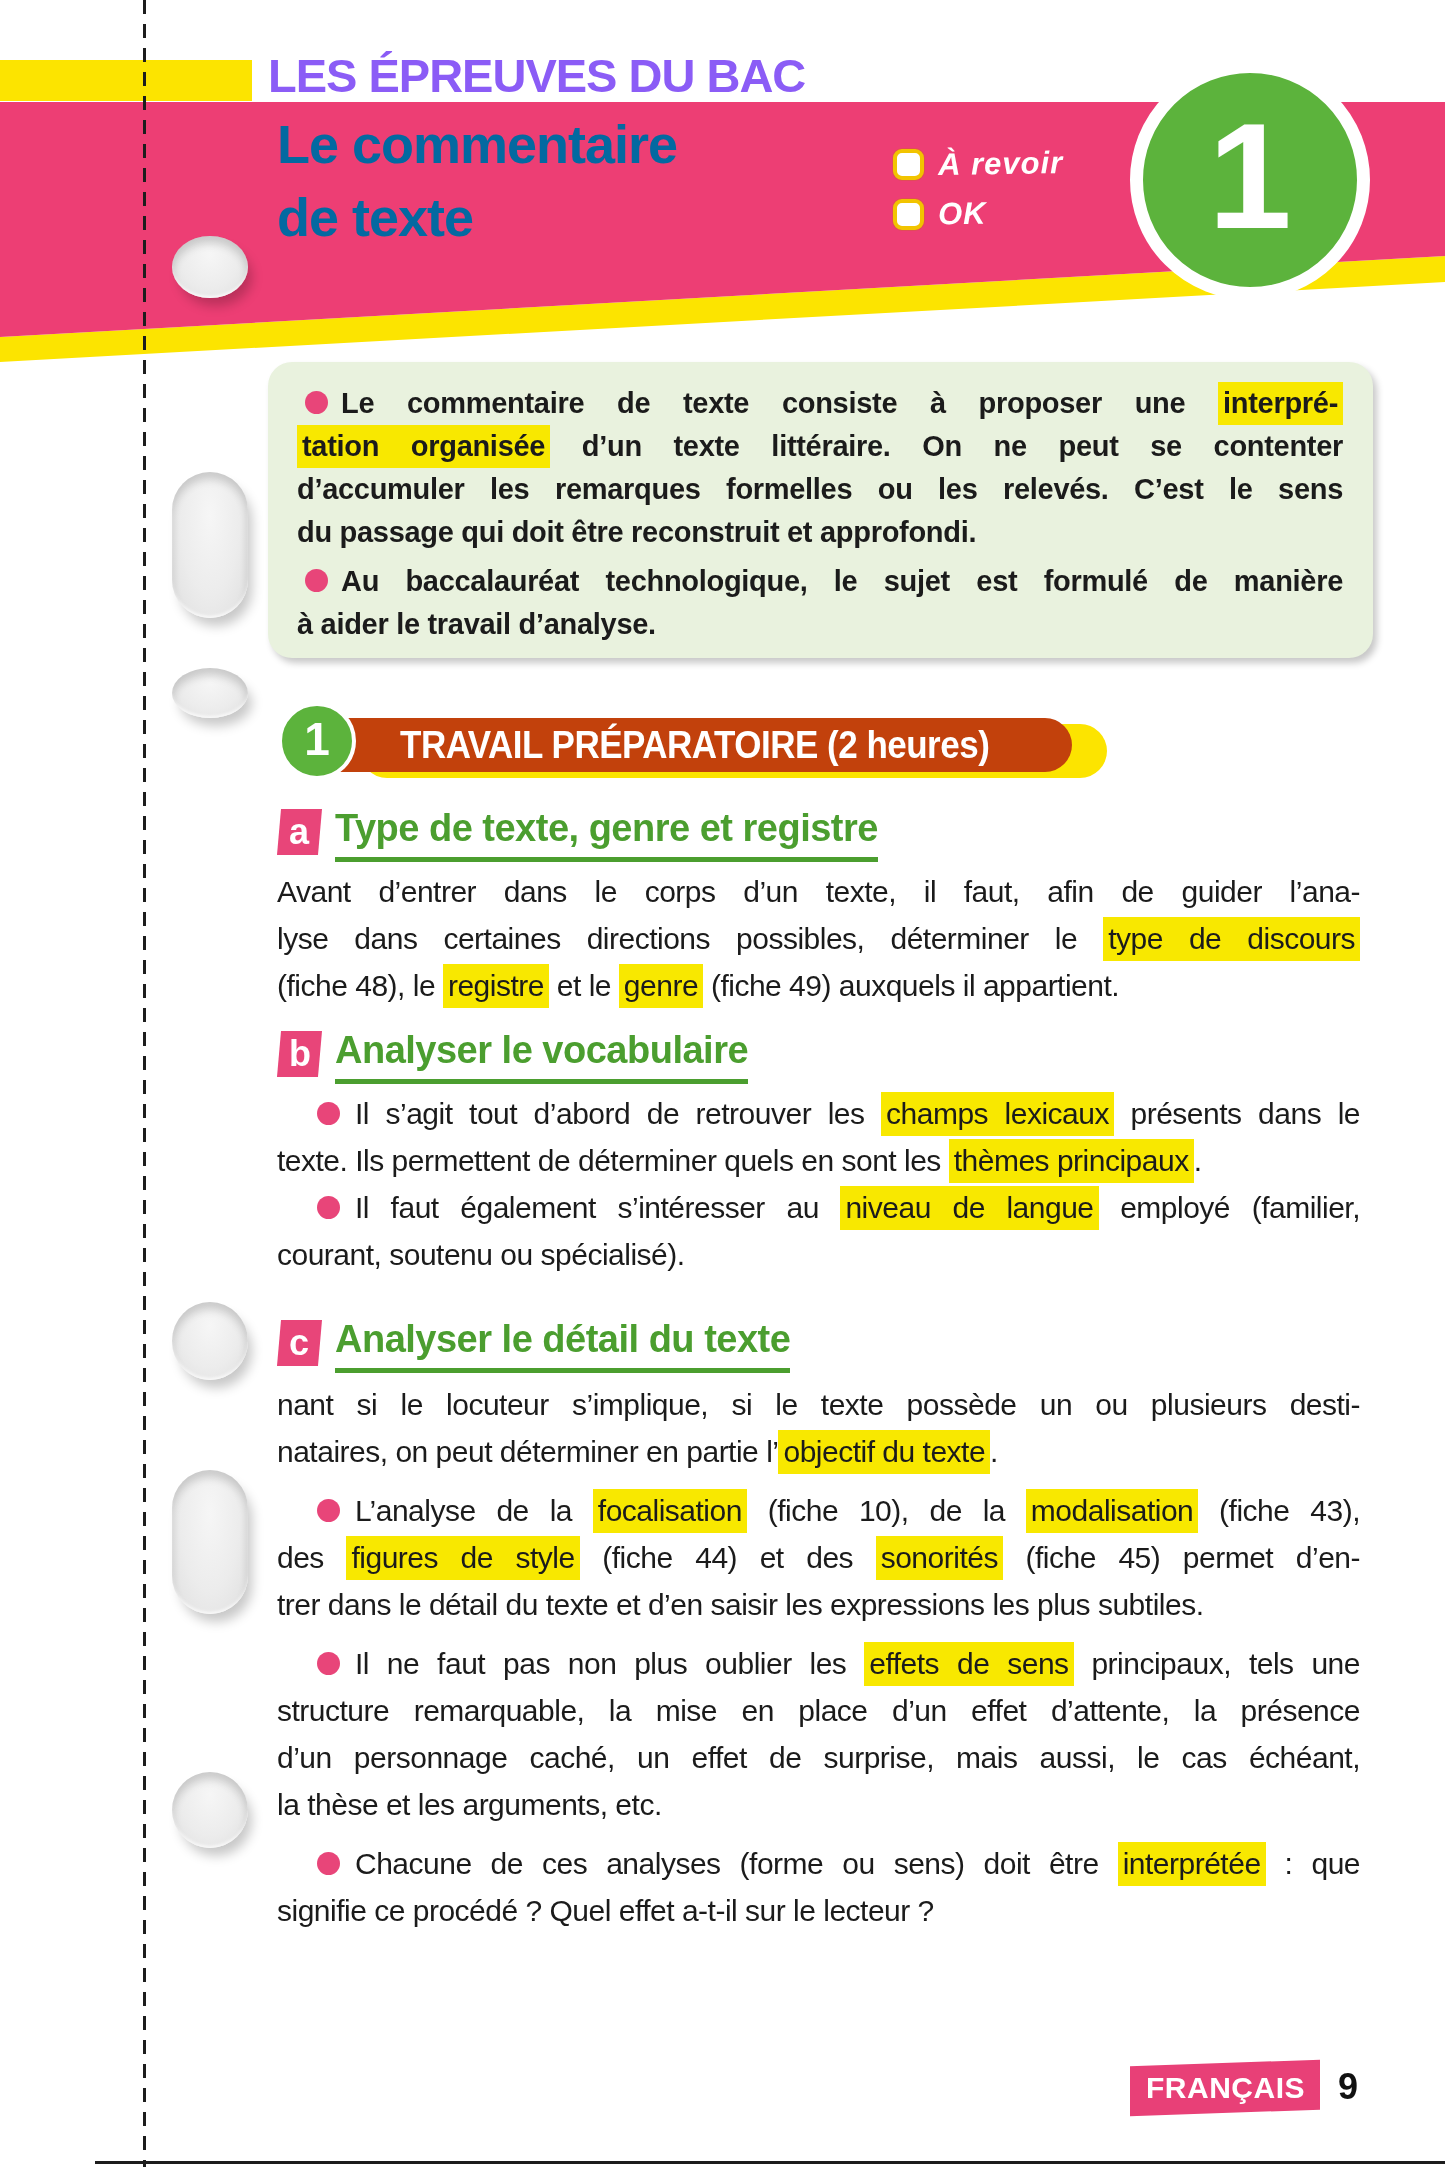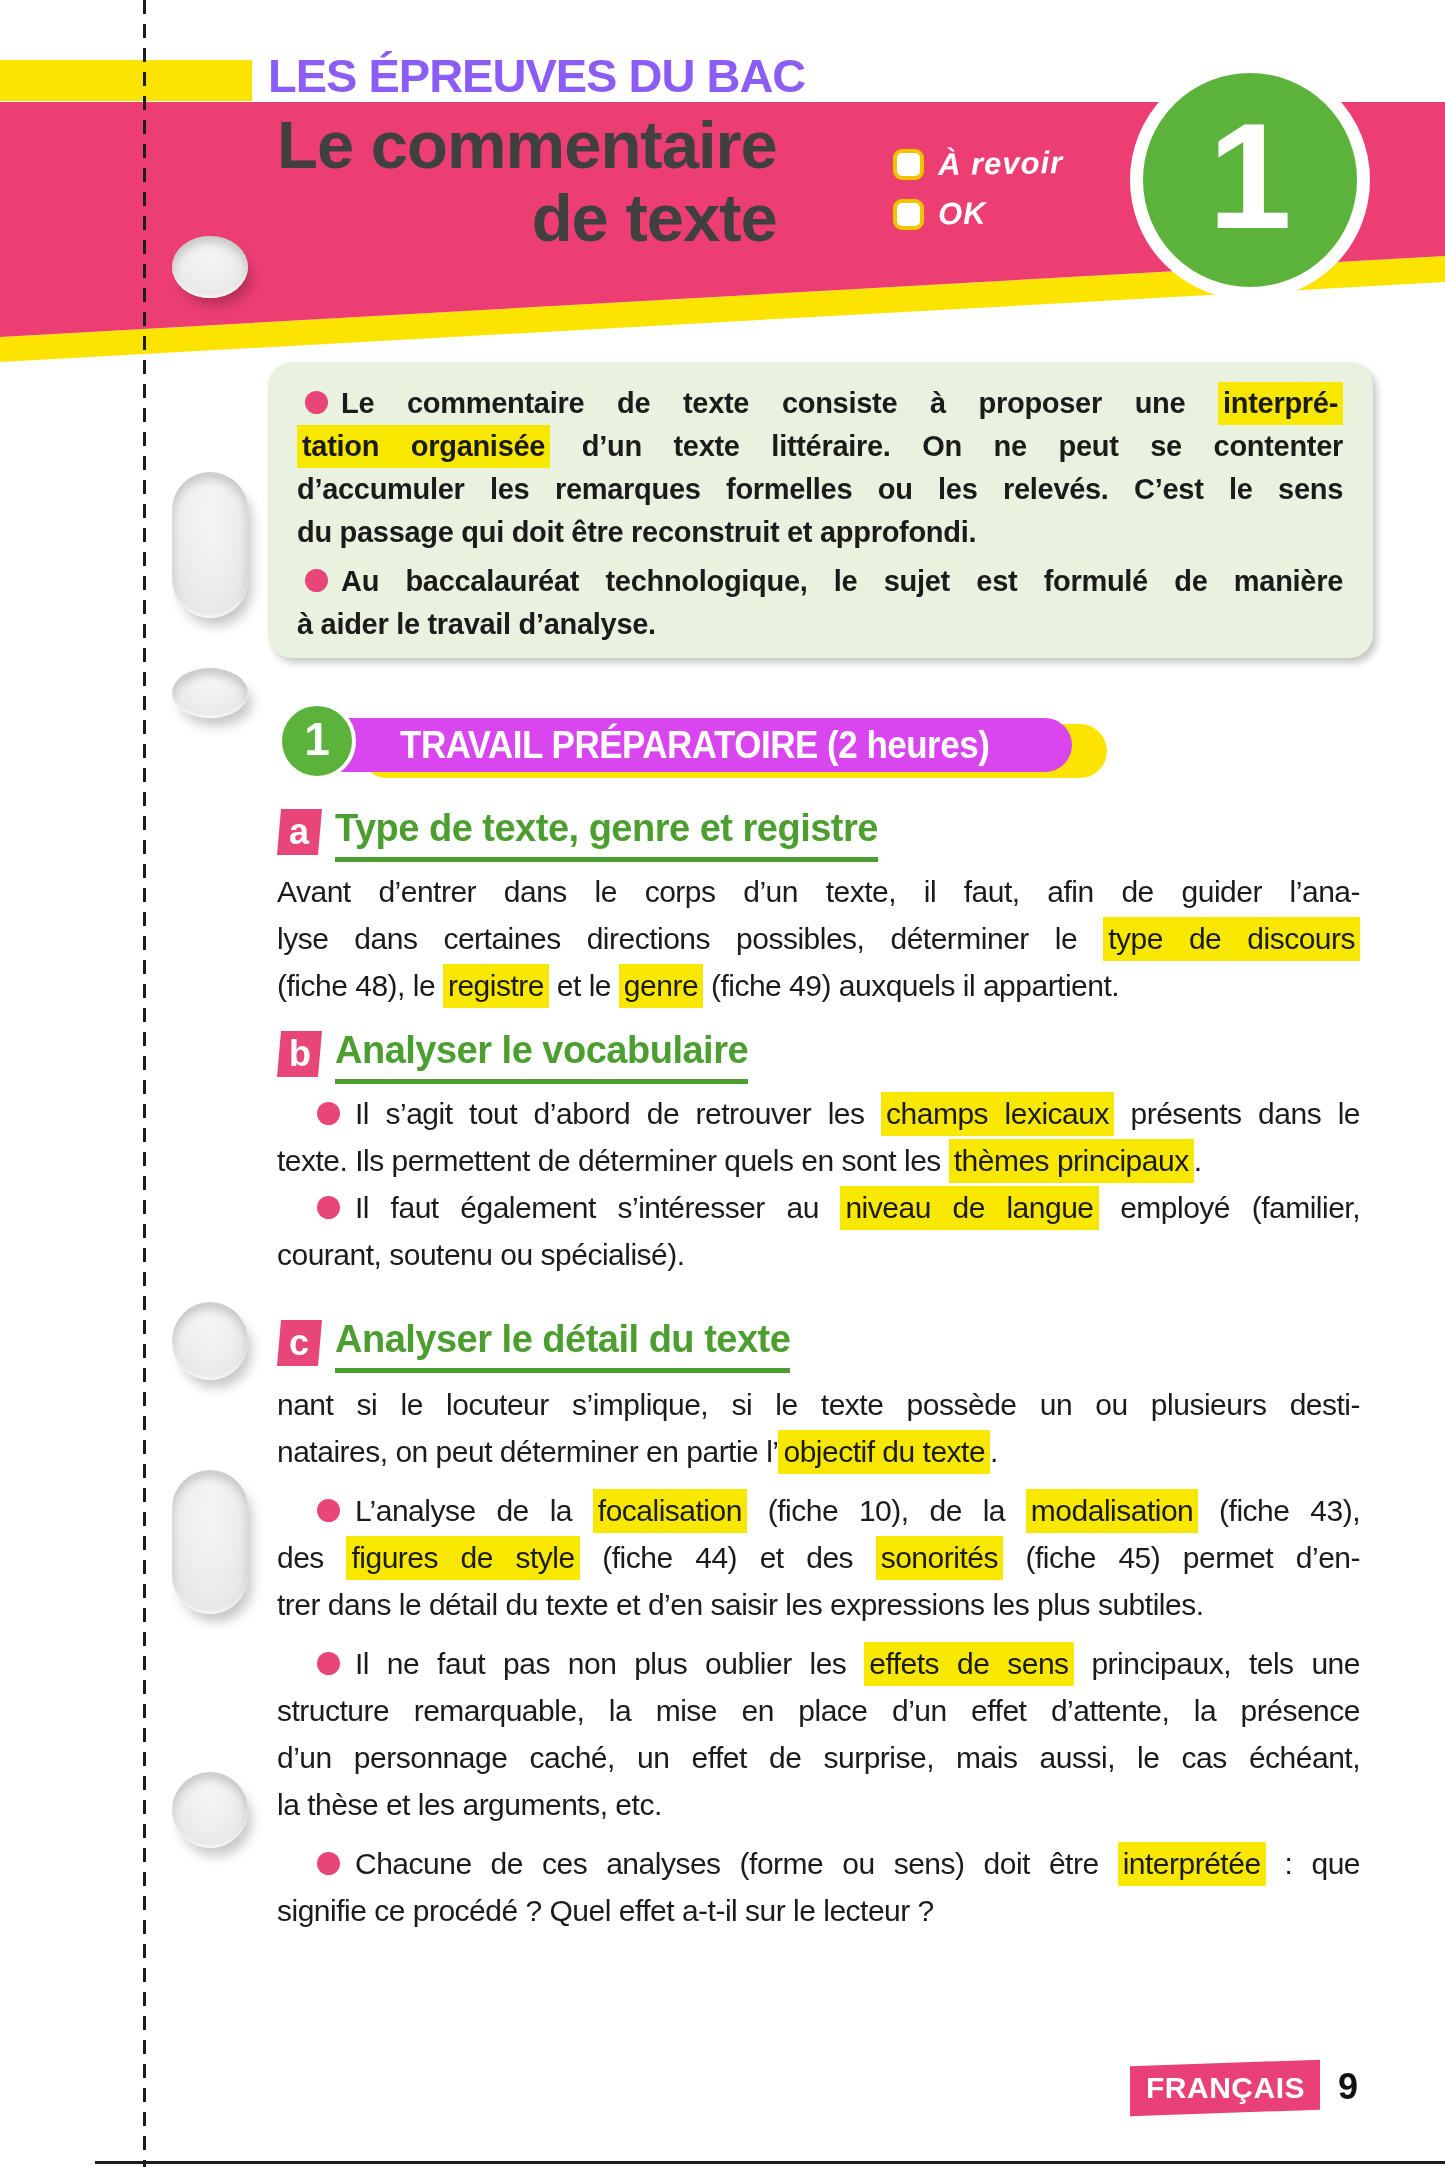--- a/index.html
+++ b/index.html
@@ -17,22 +17,22 @@
   .hole.pill{border-radius:38px;}
 
   
   .top-yellow{position:absolute;left:0;top:60px;width:252px;height:41px;background:#FCE400;z-index:5;}
   .kicker{position:absolute;left:268px;top:48px;font-size:47px;font-weight:bold;
     color:#8b5cf6;letter-spacing:-1px;z-index:6;}
   .pink-band{position:absolute;left:0;top:102px;width:1445px;height:236px;background:#ED3E74;z-index:4;
     clip-path:polygon(0 0,1445px 0,1445px 154px,0 235px);}
   .yellow-band{position:absolute;left:0;top:102px;width:1445px;height:262px;background:#FCE400;z-index:3;
     clip-path:polygon(0 235px,1445px 154px,1445px 180px,0 260px);}
-  .page-title{position:absolute;left:277px;top:108px;z-index:8;color:#404040;
-    font-size:67px;font-weight:bold;line-height:73px;letter-spacing:-1px;text-align:right;}
+  .page-title{position:absolute;left:277px;top:108px;z-index:8;color:#0369a1;
+    font-size:54px;font-weight:bold;line-height:73px;letter-spacing:-1px;}
   .checkline{position:absolute;z-index:8;display:flex;align-items:center;}
   .checkbox{width:31px;height:31px;border-radius:9px;background:#ffffff;
     border:4px solid #F2C400;box-sizing:border-box;box-shadow:0 0 0 1px rgba(190,120,0,0.25);}
   .checklabel{margin-left:14px;color:#ffffff;font-size:31px;font-weight:bold;
     font-style:italic;transform:rotate(-1deg);letter-spacing:1px;}
   .big-circle{position:absolute;left:1130px;top:60px;width:240px;height:240px;z-index:9;
     background:#5CB33C;border:13px solid #ffffff;border-radius:50%;box-sizing:border-box;
     display:flex;align-items:center;justify-content:center;}
   .big-circle .num{color:#ffffff;font-size:150px;font-weight:bold;line-height:1;
     transform:translateY(-4px);}
@@ -42,21 +42,21 @@
     background:#E9F2DE;border-radius:24px;box-shadow:4px 5px 7px rgba(0,0,0,0.22);
     padding:20px 30px 0 29px;box-sizing:border-box;}
   .intro-box .ln{font-size:29px;font-weight:bold;line-height:43px;color:#1b1b1b;
     text-align:justify;text-align-last:justify;letter-spacing:-0.3px;}
   .intro-box .ln.last{text-align-last:left;}
 
   
   .sec-yellow{position:absolute;left:360px;top:724px;width:747px;height:54px;
     background:#FCE400;border-radius:27px;z-index:5;}
   .sec-pink{position:absolute;left:316px;top:718px;width:756px;height:54px;
-    background:#d946ef;border-radius:12px 27px 27px 12px;z-index:6;
+    background:#c2410c;border-radius:12px 27px 27px 12px;z-index:6;
     display:flex;align-items:center;}
   .sec-pink .sec-title{color:#ffffff;font-size:35px;font-weight:bold;letter-spacing:-0.5px;
     margin-left:84px;transform:scaleY(1.12);transform-origin:center;}
   .sec-circle{position:absolute;left:278px;top:702px;width:78px;height:78px;z-index:7;
     background:#5CB33C;border:4px solid #ffffff;border-radius:50%;box-sizing:border-box;
     display:flex;align-items:center;justify-content:center;}
   .sec-circle .num{color:#ffffff;font-size:46px;font-weight:bold;transform:translateY(-2px);}
 
   
   .letter-badge{position:absolute;left:279px;width:41px;height:46px;background:#E84579;z-index:6;

